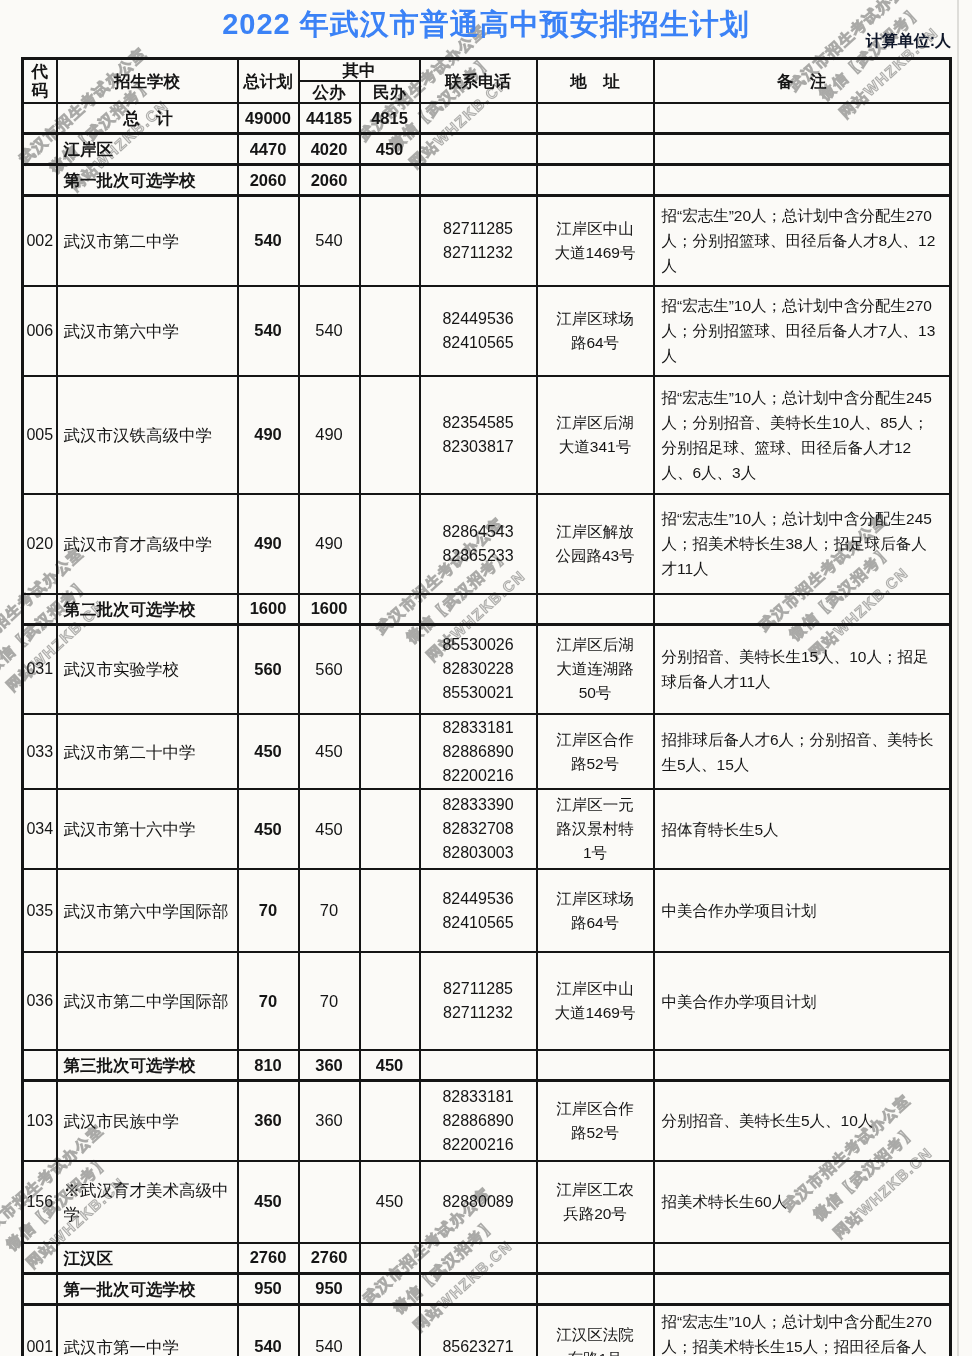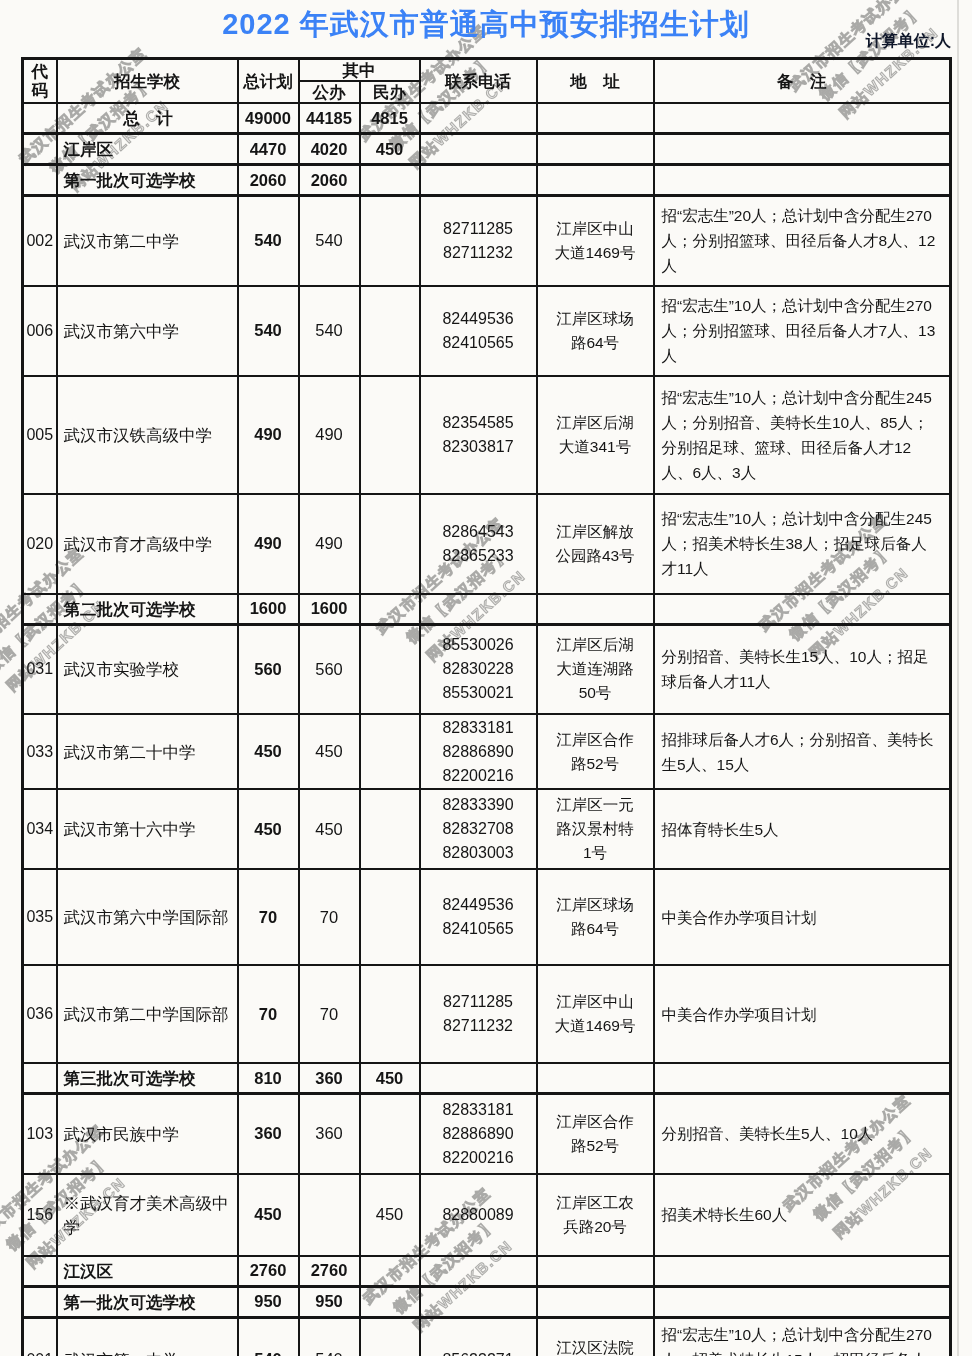--- a/index.html
+++ b/index.html
@@ -277,21 +277,21 @@
         <td class="cell-num">450</td>
         <td class="cell-num"></td>
         <td class="cell-phone">
           <div>82833390</div>
           <div>82832708</div>
           <div>82803003</div>
         </td>
         <td class="cell-addr">江岸区一元路汉景村特1号</td>
         <td class="cell-remark">招体育特长生5人</td>
       </tr>
-      <tr class="row-school" style="height: 96px;">
+      <tr class="row-school" style="height: 83px;">
         <td class="cell-code">035</td>
         <td class="cell-school">武汉市第六中学国际部</td>
         <td class="cell-total">70</td>
         <td class="cell-num">70</td>
         <td class="cell-num"></td>
         <td class="cell-phone">
           <div>82449536</div>
           <div>82410565</div>
         </td>
         <td class="cell-addr">江岸区球场路64号</td>

